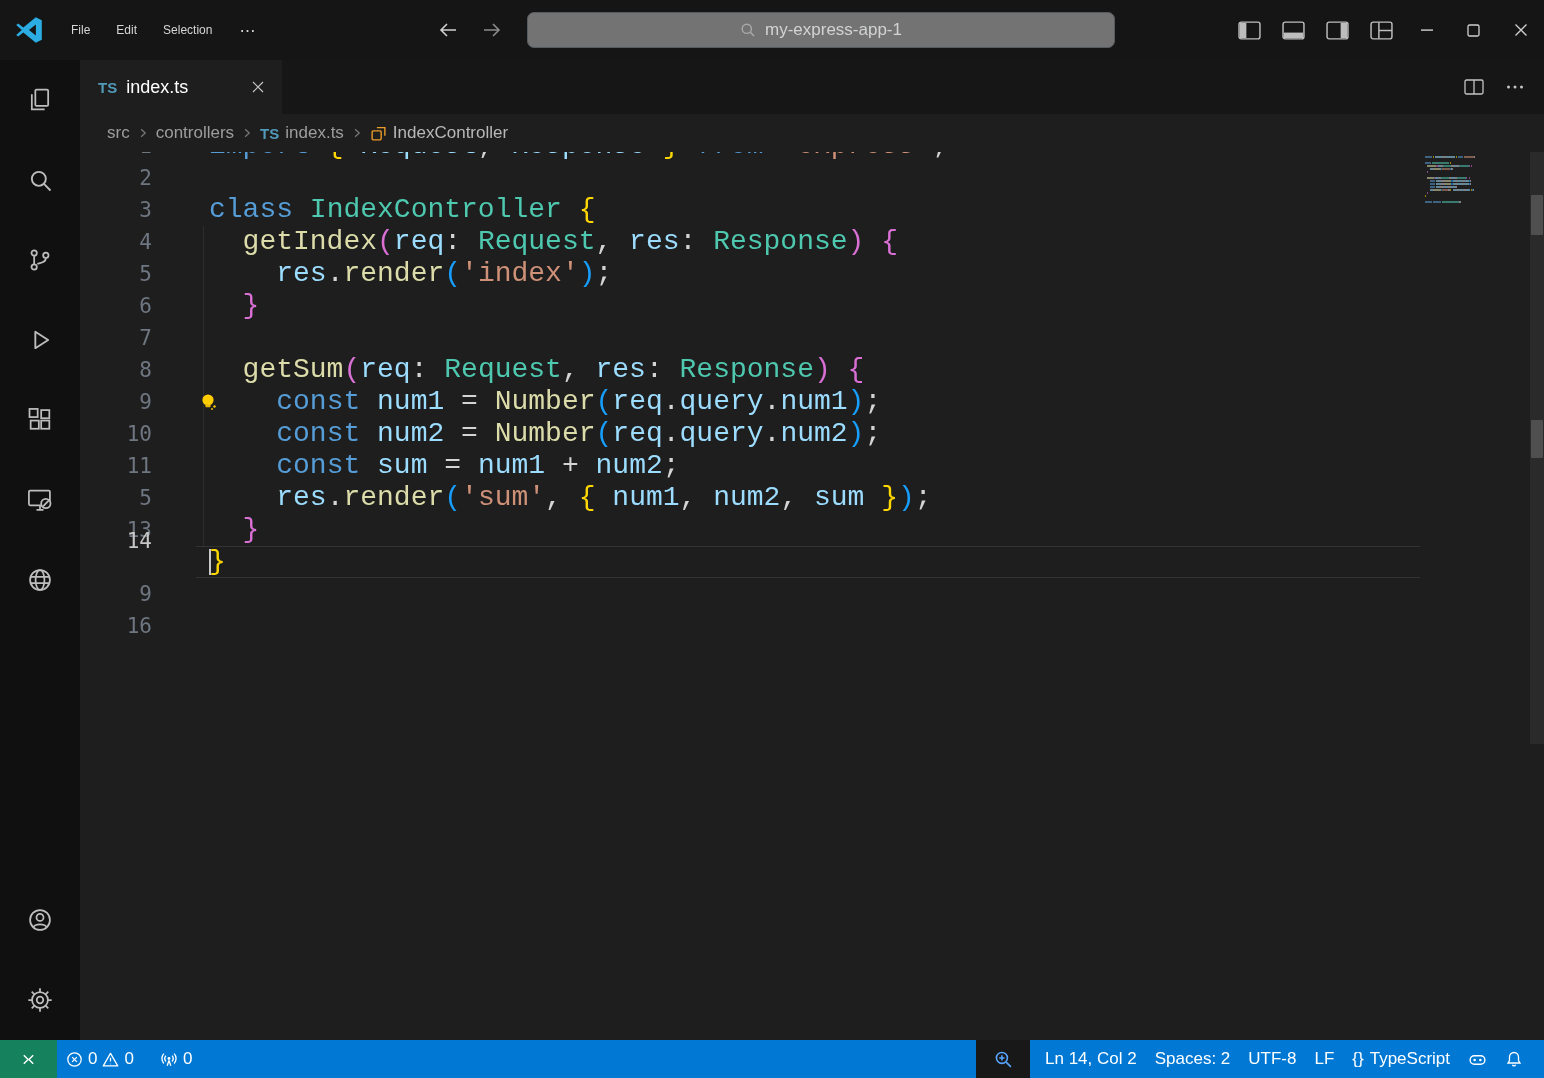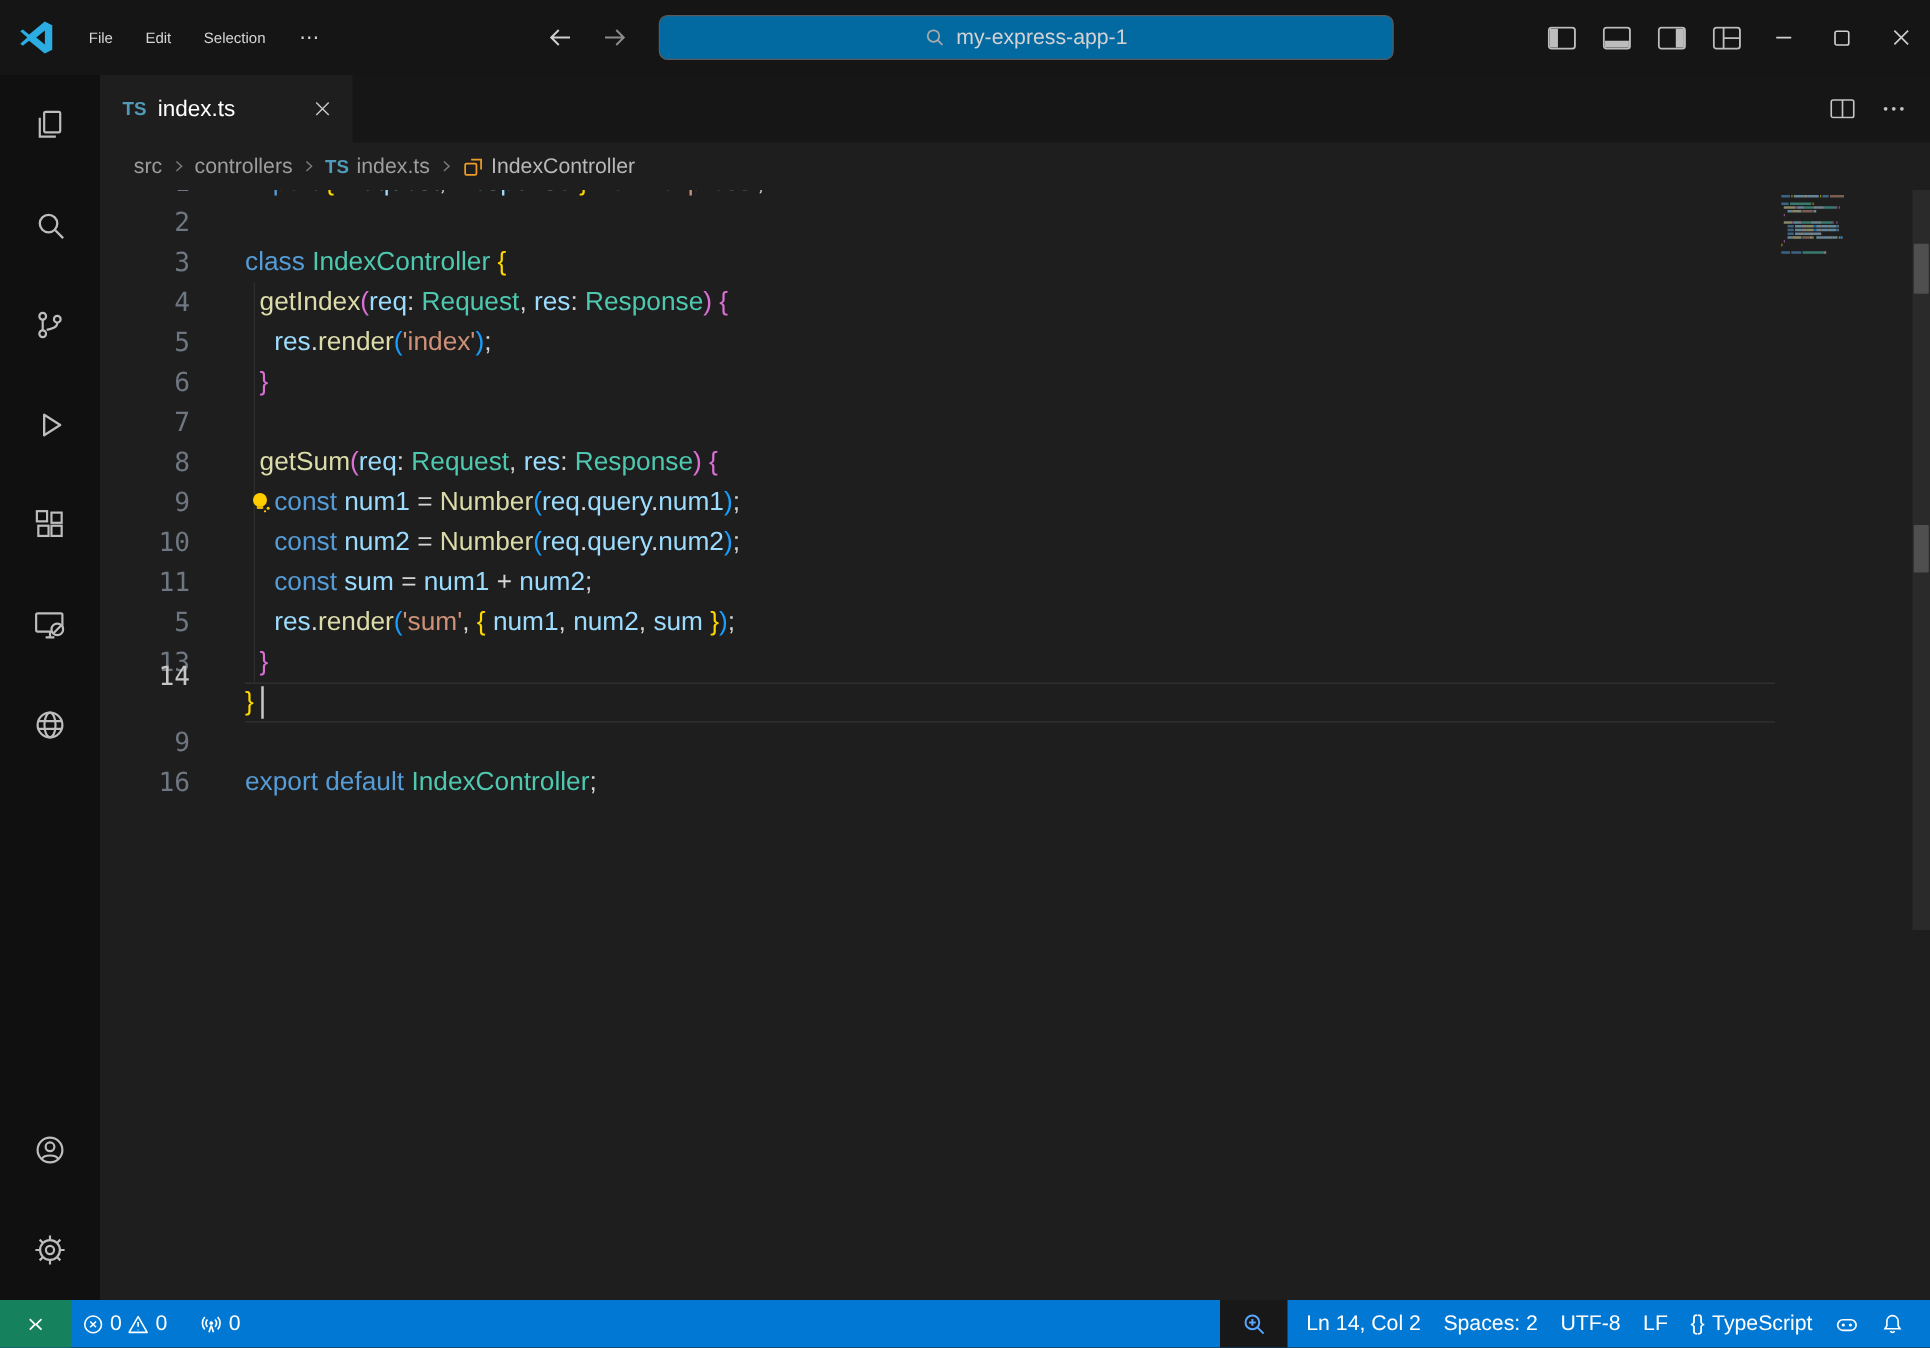--- a/index.html
+++ b/index.html
@@ -3,21 +3,21 @@
 <meta charset="utf-8">
 <style>
   html,body{margin:0;padding:0;width:1544px;height:1078px;overflow:hidden;background:#1e1e1e;
     font-family:"Liberation Sans",sans-serif;-webkit-user-select:none;}
   
   .titlebar{position:absolute;left:0;top:0;width:1544px;height:60px;background:#151515;display:flex;align-items:center;z-index:20;}
   .logo-wrap{width:58px;height:60px;display:flex;align-items:center;justify-content:center;}
   .menu-item{padding:0 13px;font-size:12px;color:#d5d5d5;line-height:60px;cursor:default;}
   .menu-more{padding:0 14px;color:#d5d5d5;}
   .nav-arrow{position:absolute;top:16px;width:28px;height:28px;display:flex;align-items:center;justify-content:center;}
-  .command-center{position:absolute;left:527px;top:12px;width:588px;height:36px;background:#0369a1;border:1px solid #565b60;
+  .command-center{position:absolute;left:527px;top:12px;width:588px;height:36px;background:#737373;border:1px solid #565b60;
     border-radius:7px;display:flex;align-items:center;justify-content:center;gap:9px;color:#d2d3d4;font-size:17px;box-sizing:border-box;}
   .tb-right{margin-left:auto;display:flex;align-items:center;height:60px;}
   .layout-btn{width:44px;height:60px;display:flex;align-items:center;justify-content:center;}
   .win-btn{width:47px;height:60px;display:flex;align-items:center;justify-content:center;}
   
   .activitybar{position:absolute;left:0;top:60px;width:80px;height:980px;background:#101010;display:flex;flex-direction:column;align-items:center;z-index:15;}
   .ab-item{width:80px;height:80px;display:flex;align-items:center;justify-content:center;}
   .ab-bottom{margin-top:auto;}
   
   .tabbar{position:absolute;left:80px;top:60px;width:1464px;height:54px;background:#161616;display:flex;z-index:14;}
@@ -27,22 +27,22 @@
   .tabbar-actions{margin-left:auto;display:flex;align-items:center;gap:22px;padding-right:20px;}
   
   .breadcrumbs{position:absolute;left:80px;top:114px;width:1464px;height:38px;background:#1e1e1e;display:flex;align-items:center;
     padding-left:27px;box-sizing:border-box;gap:7px;color:#9d9d9d;font-size:17px;z-index:13;}
   .crumb{display:flex;align-items:center;gap:6px;}
   
   .editor-viewport{position:absolute;left:80px;top:152px;width:1464px;height:888px;background:#1e1e1e;overflow:hidden;z-index:5;}
   .gutter-num{position:absolute;left:0;width:72px;height:32px;line-height:32px;text-align:right;
     font-family:"DejaVu Sans Mono",monospace;font-size:21px;color:#6e7681;z-index:2;}
   .gutter-num.active{color:#c6c6c6;}
-  .code-row{position:absolute;left:116px;right:120px;height:32px;line-height:32px;white-space:pre;
-    font-family:Liberation Sans, sans-serif;font-size:21px;color:#d4d4d4;z-index:2;}
+  .code-row{position:absolute;left:129px;right:120px;height:32px;line-height:32px;white-space:pre;
+    font-family:Liberation Mono, monospace;font-size:28px;color:#d4d4d4;z-index:2;}
   .current-line-highlight{position:absolute;left:116px;width:1224px;height:32px;box-sizing:border-box;
     border-top:1px solid #333;border-bottom:1px solid #333;z-index:1;}
   .text-cursor{position:absolute;width:2px;height:26px;background:#c8c8c8;z-index:6;}
   .indent-guide{position:absolute;left:123px;top:74px;width:1px;height:320px;background:rgba(255,255,255,0.07);z-index:1;}
   .lightbulb{position:absolute;left:119px;width:20px;height:20px;z-index:6;}
   .minimap{position:absolute;left:1345px;top:4px;width:100px;z-index:3;}
   .mini-row{display:flex;height:2px;margin-bottom:1px;}
   .mini-row span{display:block;height:2px;opacity:.55;}
   .scroll-track{position:absolute;right:0;top:0;width:14px;height:888px;z-index:4;}
   .scroll-thumb{position:absolute;right:0;top:0;width:14px;height:592px;background:rgba(255,255,255,0.055);}
@@ -451,21 +451,20 @@
     <div class="code-row" style="top: 138px;"><span style="color: rgb(212, 212, 212);">  </span><span style="color: rgb(218, 112, 214);">}</span></div>
     <div class="code-row" style="top: 170px;"></div>
     <div class="code-row" style="top: 202px;"><span style="color: rgb(212, 212, 212);">  </span><span style="color: rgb(220, 220, 170);">getSum</span><span style="color: rgb(218, 112, 214);">(</span><span style="color: rgb(156, 220, 254);">req</span><span style="color: rgb(212, 212, 212);">: </span><span style="color: rgb(78, 201, 176);">Request</span><span style="color: rgb(212, 212, 212);">, </span><span style="color: rgb(156, 220, 254);">res</span><span style="color: rgb(212, 212, 212);">: </span><span style="color: rgb(78, 201, 176);">Response</span><span style="color: rgb(218, 112, 214);">)</span><span style="color: rgb(212, 212, 212);"> </span><span style="color: rgb(218, 112, 214);">{</span></div>
     <div class="code-row" style="top: 234px;"><span style="color: rgb(212, 212, 212);">    </span><span style="color: rgb(86, 156, 214);">const</span><span style="color: rgb(212, 212, 212);"> </span><span style="color: rgb(156, 220, 254);">num1</span><span style="color: rgb(212, 212, 212);"> = </span><span style="color: rgb(220, 220, 170);">Number</span><span style="color: rgb(23, 159, 255);">(</span><span style="color: rgb(156, 220, 254);">req</span><span style="color: rgb(212, 212, 212);">.</span><span style="color: rgb(156, 220, 254);">query</span><span style="color: rgb(212, 212, 212);">.</span><span style="color: rgb(156, 220, 254);">num1</span><span style="color: rgb(23, 159, 255);">)</span><span style="color: rgb(212, 212, 212);">;</span></div>
     <div class="code-row" style="top: 266px;"><span style="color: rgb(212, 212, 212);">    </span><span style="color: rgb(86, 156, 214);">const</span><span style="color: rgb(212, 212, 212);"> </span><span style="color: rgb(156, 220, 254);">num2</span><span style="color: rgb(212, 212, 212);"> = </span><span style="color: rgb(220, 220, 170);">Number</span><span style="color: rgb(23, 159, 255);">(</span><span style="color: rgb(156, 220, 254);">req</span><span style="color: rgb(212, 212, 212);">.</span><span style="color: rgb(156, 220, 254);">query</span><span style="color: rgb(212, 212, 212);">.</span><span style="color: rgb(156, 220, 254);">num2</span><span style="color: rgb(23, 159, 255);">)</span><span style="color: rgb(212, 212, 212);">;</span></div>
     <div class="code-row" style="top: 298px;"><span style="color: rgb(212, 212, 212);">    </span><span style="color: rgb(86, 156, 214);">const</span><span style="color: rgb(212, 212, 212);"> </span><span style="color: rgb(156, 220, 254);">sum</span><span style="color: rgb(212, 212, 212);"> = </span><span style="color: rgb(156, 220, 254);">num1</span><span style="color: rgb(212, 212, 212);"> + </span><span style="color: rgb(156, 220, 254);">num2</span><span style="color: rgb(212, 212, 212);">;</span></div>
     <div class="code-row" style="top: 330px;"><span style="color: rgb(212, 212, 212);">    </span><span style="color: rgb(156, 220, 254);">res</span><span style="color: rgb(212, 212, 212);">.</span><span style="color: rgb(220, 220, 170);">render</span><span style="color: rgb(23, 159, 255);">(</span><span style="color: rgb(206, 145, 120);">'sum'</span><span style="color: rgb(212, 212, 212);">, </span><span style="color: rgb(255, 215, 0);">{</span><span style="color: rgb(212, 212, 212);"> </span><span style="color: rgb(156, 220, 254);">num1</span><span style="color: rgb(212, 212, 212);">, </span><span style="color: rgb(156, 220, 254);">num2</span><span style="color: rgb(212, 212, 212);">, </span><span style="color: rgb(156, 220, 254);">sum</span><span style="color: rgb(212, 212, 212);"> </span><span style="color: rgb(255, 215, 0);">}</span><span style="color: rgb(23, 159, 255);">)</span><span style="color: rgb(212, 212, 212);">;</span></div>
     <div class="code-row" style="top: 362px;"><span style="color: rgb(212, 212, 212);">  </span><span style="color: rgb(218, 112, 214);">}</span></div>
     <div class="code-row" style="top: 394px;"><span style="color: rgb(255, 215, 0);">}</span></div>
     <div class="code-row" style="top: 426px;"></div>
-    <div class="code-row" style="top: 458px;"><span style="color: rgb(86, 156, 214);">export</span><span style="color: rgb(212, 212, 212);"> </span><span style="color: rgb(86, 156, 214);">default</span><span style="color: rgb(212, 212, 212);"> </span><span style="color: rgb(78, 201, 176);">IndexController</span><span style="color: rgb(212, 212, 212);">;</span></div>
   </div>
 
 <div class="statusbar" style="background: rgb(0, 120, 212);">
   <div class="remote-box" style="background: rgb(22, 130, 93);">
     <svg width="17" height="15" viewBox="0 0 16 16" fill="none" stroke="#fff" stroke-width="1.5">
       <path d="M3 3.5 7.5 8 3 12.5M13 3.5 8.5 8l4.5 4.5"></path>
     </svg>
   </div>
   <div class="sb-group">
     <svg width="17" height="17" viewBox="0 0 16 16" fill="none" stroke="#fff" stroke-width="1.2">

